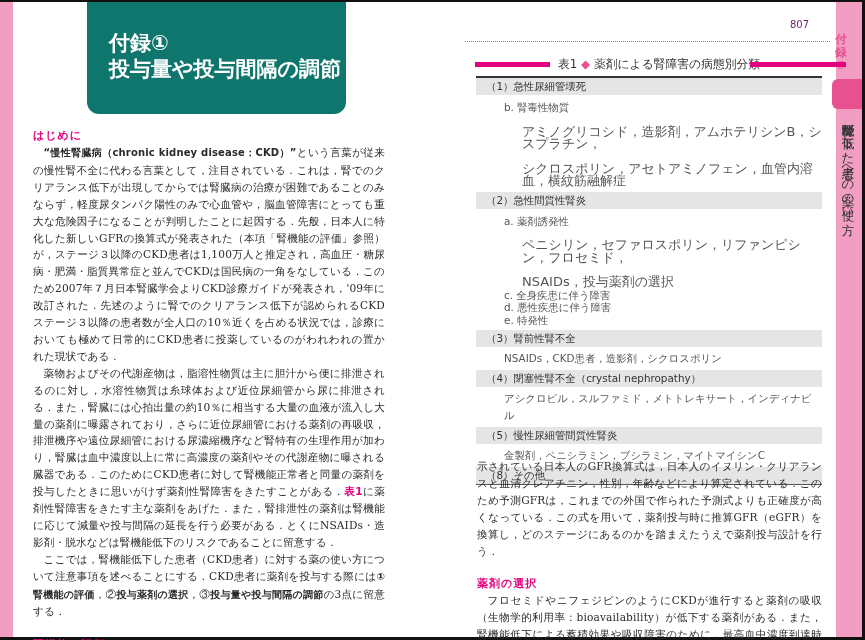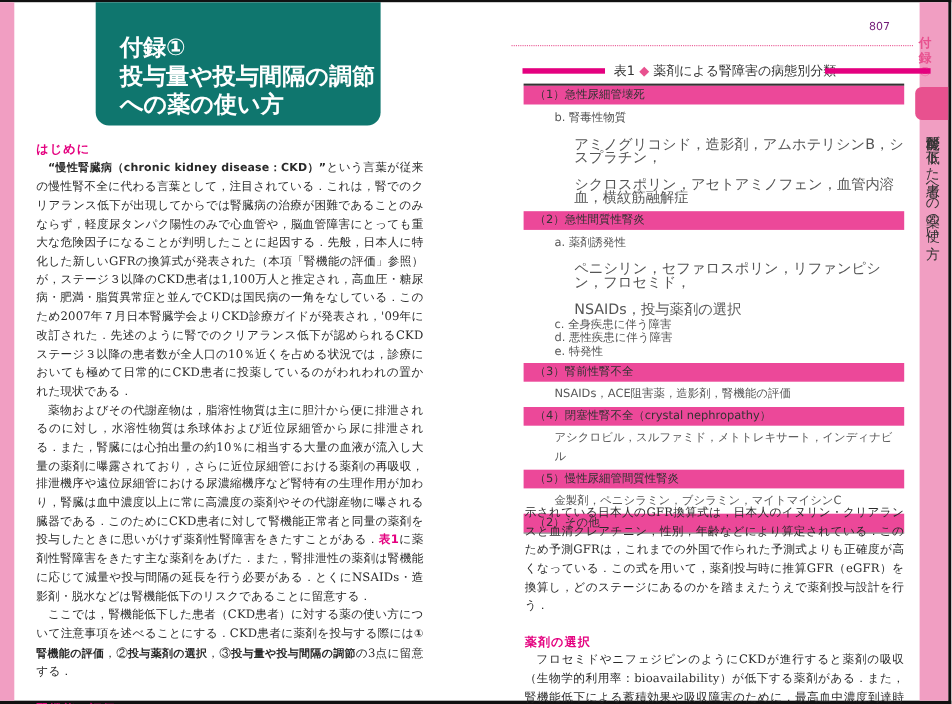--- a/index.html
+++ b/index.html
@@ -49,42 +49,41 @@
   }
 
   .table-title-row { position: absolute; left: 475px; top: 57px; width: 345px; height: 16px; }
   .tt-bar { position: absolute; top: 5px; height: 5px; background: #e4007f; }
   .tt-bar.l { left: 0; width: 75px; }
   .tt-bar.r { left: 275px; width: 96px; }
   .tt-text { position: absolute; left: 83px; top: 0; font-family: "DejaVu Sans", sans-serif; font-size: 11.8px; color: #333; white-space: nowrap; }
   .tt-text .dia { color: #e8518f; }
 
   .dtable { position: absolute; left: 476px; top: 76px; width: 346px; border-top: 2px solid #333; border-bottom: 1.5px solid #555; font-family: "DejaVu Sans", sans-serif; color: #444; }
-  .cat { background: #ec4899; font-size: 10.4px; line-height: 17px; padding-left: 10px; margin-top: 3px; color: #333; }
+  .cat { background: #e5e5e5; font-size: 10.4px; line-height: 17px; padding-left: 10px; margin-top: 3px; color: #333; }
   .cat:first-child { margin-top: 0; }
   .sub { font-size: 10.4px; line-height: 12.5px; padding-left: 28px; color: #555; }
   .drug { font-size: 13px; line-height: 12.5px; padding-left: 46px; color: #555; margin-top: 12px; }
   .drug-line { font-size: 10.4px; line-height: 17px; padding-left: 28px; color: #555; margin-top: 3px; margin-bottom: 1px; }
   .cat + .sub { margin-top: 6px; }
 
   .right-col { position: absolute; left: 477px; width: 345px; }
 </style>
 </head>
 <body>
 
 <div class="frame-top"></div>
 <div class="frame-right"></div>
 <div class="frame-bottom"></div>
 
 <div class="left-edge"></div>
 
 <div class="title-box">
   <div>付録①</div>
   <div>投与量や投与間隔の調節</div>
-  <div>への薬の使い方</div>
 </div>
 
 <div class="left-col">
   <div class="sec-head">はじめに</div>
 
   <p class="para"><span class="b">“慢性腎臓病（chronic kidney disease：CKD）”</span><span>という言葉が従来の慢性腎不全に代わる言葉として，注目されている．これは，腎でのクリアランス低下が出現してからでは腎臓病の治療が困難であることのみならず，軽度尿タンパク陽性のみで心血管や，脳血管障害にとっても重大な危険因子になることが判明したことに起因する．先般，日本人に特化した新しいGFRの換算式が発表された（本項「腎機能の評価」参照）が，ステージ３以降のCKD患者は1,100万人と推定され，高血圧・糖尿病・肥満・脂質異常症と並んでCKDは国民病の一角をなしている．このため2007年７月日本腎臓学会よりCKD診療ガイドが発表され，'09年に改訂された．先述のように腎でのクリアランス低下が認められるCKDステージ３以降の患者数が全人口の10％近くを占める状況では，診療においても極めて日常的にCKD患者に投薬しているのがわれわれの置かれた現状である．</span></p>
 
   <p class="para"><span>薬物およびその代謝産物は，脂溶性物質は主に胆汁から便に排泄されるのに対し，水溶性物質は糸球体および近位尿細管から尿に排泄される．また，腎臓には心拍出量の約10％に相当する大量の血液が流入し大量の薬剤に曝露されており，さらに近位尿細管における薬剤の再吸収，排泄機序や遠位尿細管における尿濃縮機序など腎特有の生理作用が加わり，腎臓は血中濃度以上に常に高濃度の薬剤やその代謝産物に曝される臓器である．このためにCKD患者に対して腎機能正常者と同量の薬剤を投与したときに思いがけず薬剤性腎障害をきたすことがある．</span><span class="ref">表1</span><span>に薬剤性腎障害をきたす主な薬剤をあげた．また，腎排泄性の薬剤は腎機能に応じて減量や投与間隔の延長を行う必要がある．とくにNSAIDs・造影剤・脱水などは腎機能低下のリスクであることに留意する．</span></p>
 
   <p class="para"><span>ここでは，腎機能低下した患者（CKD患者）に対する薬の使い方について注意事項を述べることにする．CKD患者に薬剤を投与する際には</span><span class="b">①腎機能の評価</span><span>，②</span><span class="b">投与薬剤の選択</span><span>，③</span><span class="b">投与量や投与間隔の調節</span><span>の3点に留意する．</span></p>
@@ -124,30 +123,30 @@
 
   <div class="cat">（2）急性間質性腎炎</div>
   <div class="sub">a. 薬剤誘発性</div>
   <div class="drug">ペニシリン，セファロスポリン，リファンピシン，フロセミド，</div>
   <div class="drug">NSAIDs，投与薬剤の選択</div>
   <div class="sub">c. 全身疾患に伴う障害</div>
   <div class="sub">d. 悪性疾患に伴う障害</div>
   <div class="sub" style="margin-bottom:4px">e. 特発性</div>
 
   <div class="cat">（3）腎前性腎不全</div>
-  <div class="drug-line">NSAIDs，ACE阻害薬，造影剤，腎機能の評価</div>
+  <div class="drug-line">NSAIDs，CKD患者，造影剤，シクロスポリン</div>
 
   <div class="cat">（4）閉塞性腎不全（crystal nephropathy）</div>
   <div class="drug-line">アシクロビル，スルファミド，メトトレキサート，インディナビル</div>
 
   <div class="cat">（5）慢性尿細管間質性腎炎</div>
 
   <div class="drug-line">金製剤，ペニシラミン，ブシラミン，マイトマイシンC</div>
 
-  <div class="cat">（2）その他</div>
+  <div class="cat">（8）その他</div>
 </div>
 
 <div class="right-col" style="top:458px">
   <p class="para" style="text-indent:0">示されている日本人のGFR換算式は，日本人のイヌリン・クリアランスと血清クレアチニン，性別，年齢などにより算定されている．このため予測GFRは，これまでの外国で作られた予測式よりも正確度が高くなっている．この式を用いて，薬剤投与時に推算GFR（eGFR）を換算し，どのステージにあるのかを踏まえたうえで薬剤投与設計を行う．</p>
   <div style="height:17px"></div>
   <div class="sec-head">薬剤の選択</div>
   <p class="para">フロセミドやニフェジピンのようにCKDが進行すると薬剤の吸収（生物学的利用率：bioavailability）が低下する薬剤がある．また，腎機能低下による蓄積効果や吸収障害のために，最高血中濃度到達時間（Tmax）が延長する薬剤も存在する．これらの点にも注意を払って，投与薬剤を選択する．</p>
 </div>
 
 </body></html>

